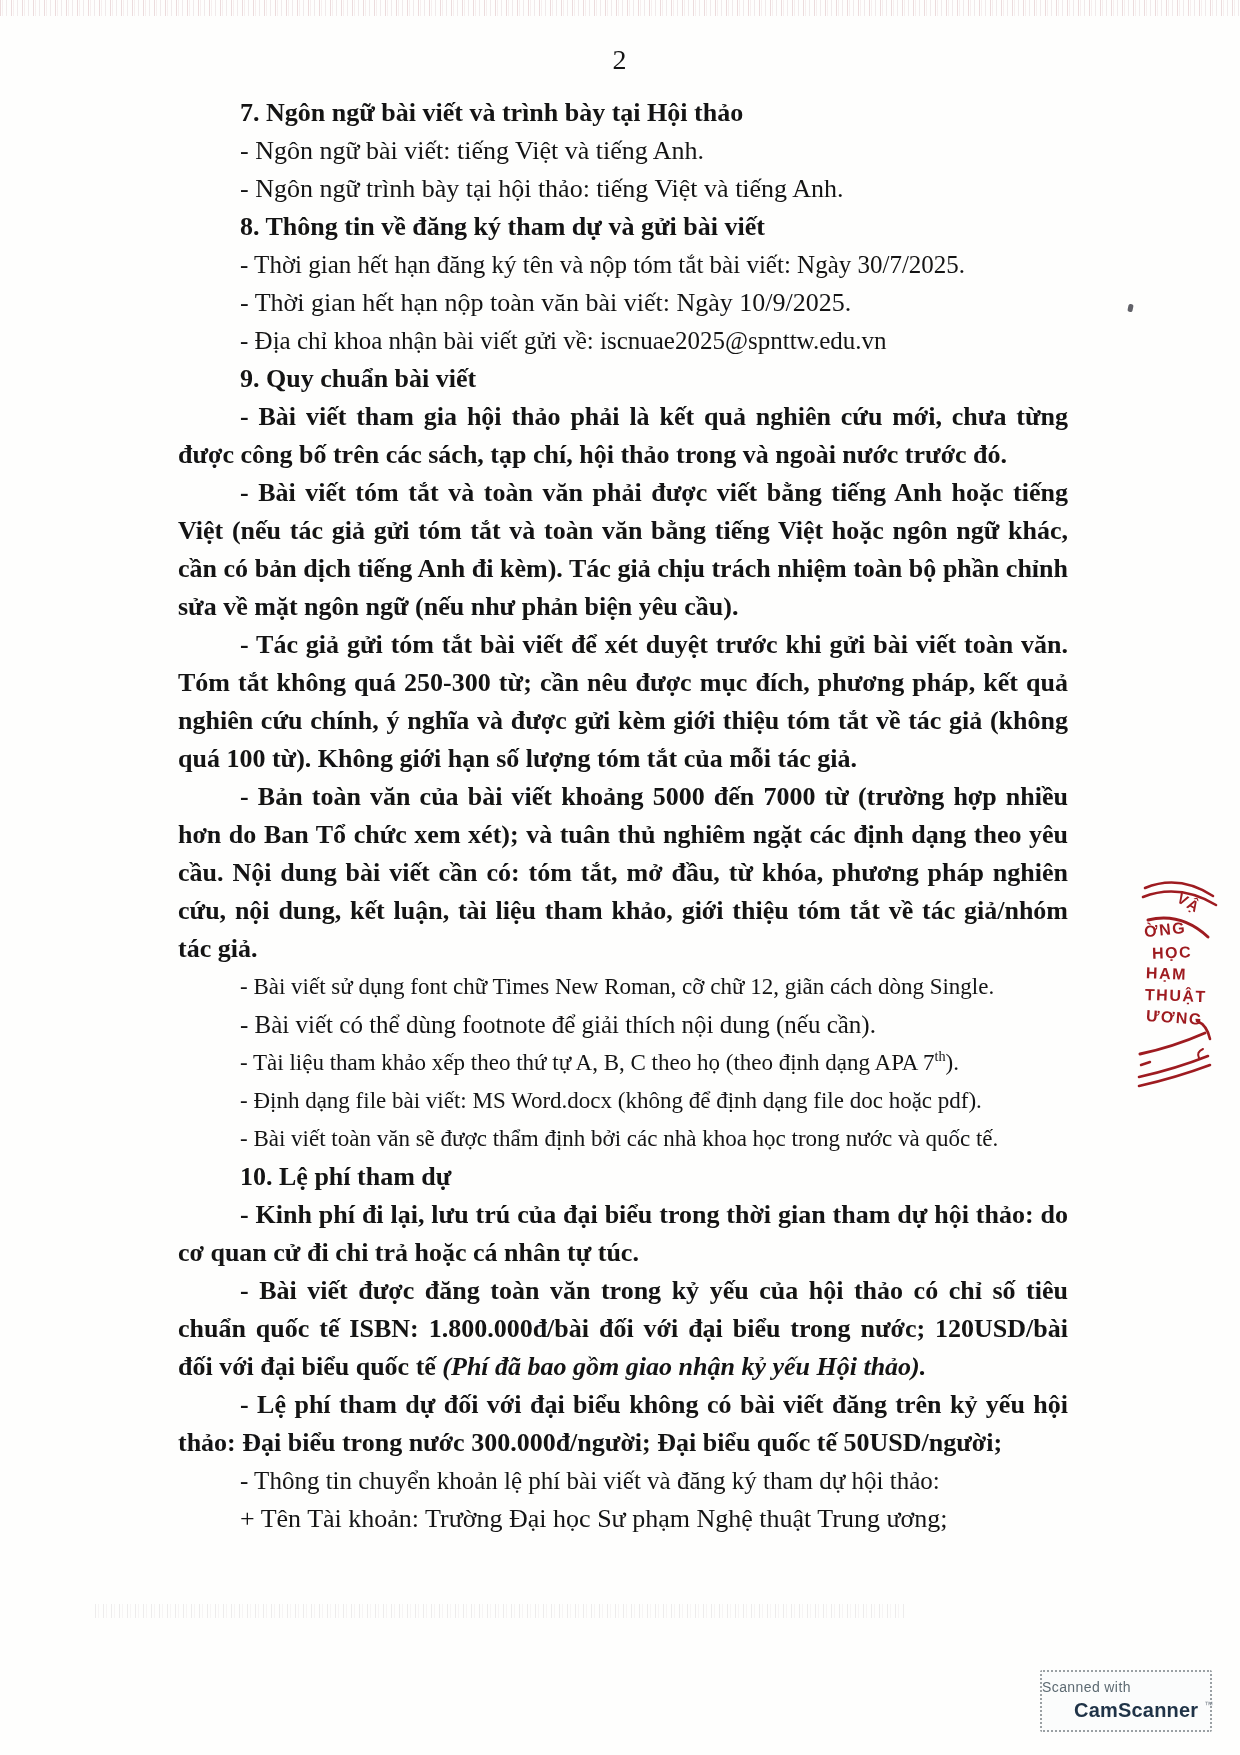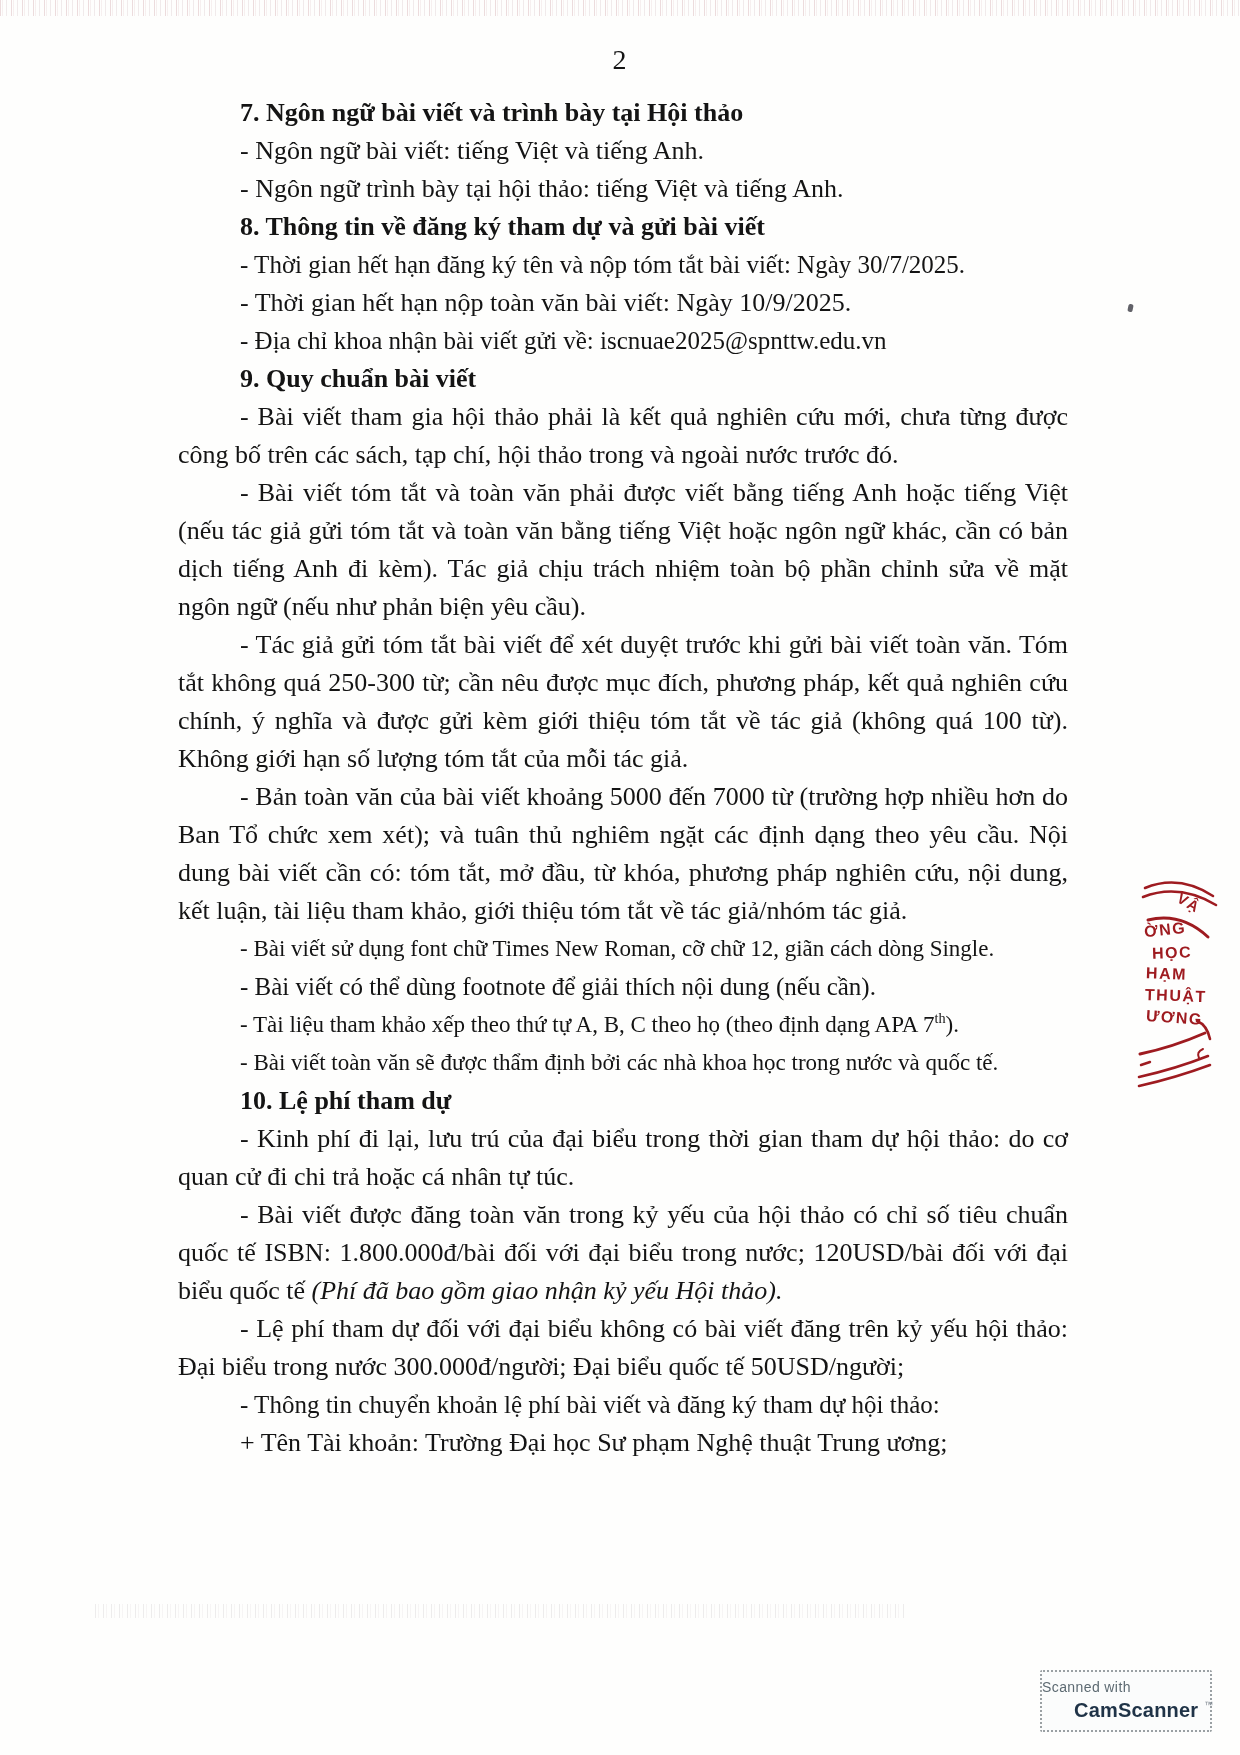--- a/index.html
+++ b/index.html
@@ -40,21 +40,21 @@
   }
 
   
   .doc{
     position:absolute;left:178px;top:94px;width:890px;
     font-size:26px;line-height:38px;
   }
   .doc p{margin:0;padding:0;}
   .doc .heading{font-weight:bold;text-indent:62px;white-space:nowrap;}
   .doc .item{text-indent:62px;white-space:nowrap;}
-  .doc .para{text-align:justify;text-indent:62px;}
+  .doc .para{text-align:justify;text-indent:62px;font-weight:bold;}
   .doc sup{font-size:.62em;line-height:0;}
   .doc em{font-style:italic;}
 
   
   .stamp{
     position:absolute;left:1133px;top:868px;width:107px;height:232px;
     color:#9e1b20;overflow:hidden;
   }
   .stamp svg{position:absolute;left:0;top:0;}
   .stamp-frag{
@@ -105,20 +105,21 @@
       <p class="item">- Thời gian hết hạn nộp toàn văn bài viết: Ngày 10/9/2025.</p>
       <p class="item" style="font-size: 25px;">- Địa chỉ khoa nhận bài viết gửi về: iscnuae2025@spnttw.edu.vn</p>
       <p class="heading">9. Quy chuẩn bài viết</p>
       <p class="para">- Bài viết tham gia hội thảo phải là kết quả nghiên cứu mới, chưa từng được công bố trên các sách, tạp chí, hội thảo trong và ngoài nước trước đó.</p>
       <p class="para">- Bài viết tóm tắt và toàn văn phải được viết bằng tiếng Anh hoặc tiếng Việt (nếu tác giả gửi tóm tắt và toàn văn bằng tiếng Việt hoặc ngôn ngữ khác, cần có bản dịch tiếng Anh đi kèm). Tác giả chịu trách nhiệm toàn bộ phần chỉnh sửa về mặt ngôn ngữ (nếu như phản biện yêu cầu).</p>
       <p class="para">- Tác giả gửi tóm tắt bài viết để xét duyệt trước khi gửi bài viết toàn văn. Tóm tắt không quá 250-300 từ; cần nêu được mục đích, phương pháp, kết quả nghiên cứu chính, ý nghĩa và được gửi kèm giới thiệu tóm tắt về tác giả (không quá 100 từ). Không giới hạn số lượng tóm tắt của mỗi tác giả.</p>
       <p class="para">- Bản toàn văn của bài viết khoảng 5000 đến 7000 từ (trường hợp nhiều hơn do Ban Tổ chức xem xét); và tuân thủ nghiêm ngặt các định dạng theo yêu cầu. Nội dung bài viết cần có: tóm tắt, mở đầu, từ khóa, phương pháp nghiên cứu, nội dung, kết luận, tài liệu tham khảo, giới thiệu tóm tắt về tác giả/nhóm tác giả.</p>
       <p class="item" style="font-size: 23px;">- Bài viết sử dụng font chữ Times New Roman, cỡ chữ 12, giãn cách dòng Single.</p>
       <p class="item" style="font-size: 25px;">- Bài viết có thể dùng footnote để giải thích nội dung (nếu cần).</p>
       <p class="item" style="font-size: 23px;"><span>- Tài liệu tham khảo xếp theo thứ tự A, B, C theo họ (theo định dạng APA 7</span><sup>th</sup><span>).</span></p>
+      <p class="item" style="font-size: 23px;">- Định dạng file bài viết: MS Word.docx (không để định dạng file doc hoặc pdf).</p>
       <p class="item" style="font-size: 23px;">- Bài viết toàn văn sẽ được thẩm định bởi các nhà khoa học trong nước và quốc tế.</p>
       <p class="heading">10. Lệ phí tham dự</p>
       <p class="para">- Kinh phí đi lại, lưu trú của đại biểu trong thời gian tham dự hội thảo: do cơ quan cử đi chi trả hoặc cá nhân tự túc.</p>
       <p class="para"><span>- Bài viết được đăng toàn văn trong kỷ yếu của hội thảo có chỉ số tiêu chuẩn quốc tế ISBN: 1.800.000đ/bài đối với đại biểu trong nước; 120USD/bài đối với đại biểu quốc tế </span><em>(Phí đã bao gồm giao nhận kỷ yếu Hội thảo).</em></p>
       <p class="para">- Lệ phí tham dự đối với đại biểu không có bài viết đăng trên kỷ yếu hội thảo: Đại biểu trong nước 300.000đ/người; Đại biểu quốc tế 50USD/người;</p>
       <p class="item" style="font-size: 25px;">- Thông tin chuyển khoản lệ phí bài viết và đăng ký tham dự hội thảo:</p>
       <p class="item">+ Tên Tài khoản: Trường Đại học Sư phạm Nghệ thuật Trung ương;</p>
     </div>
 
   <div class="stamp">

